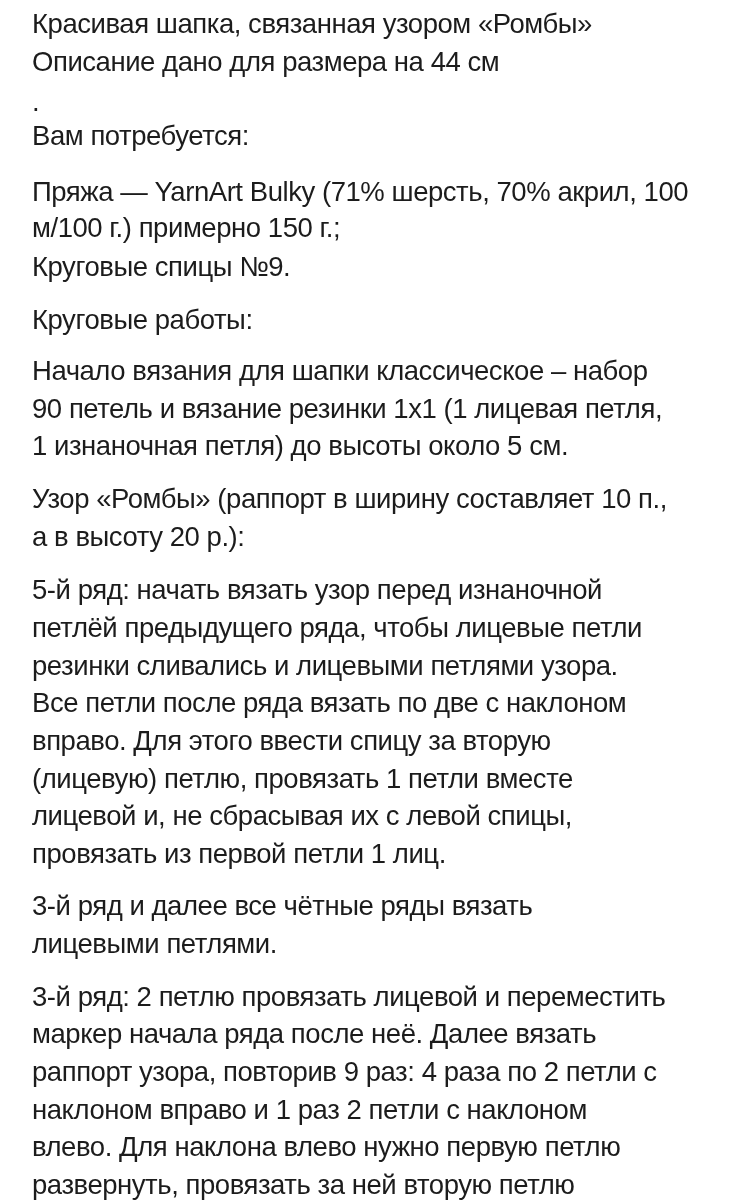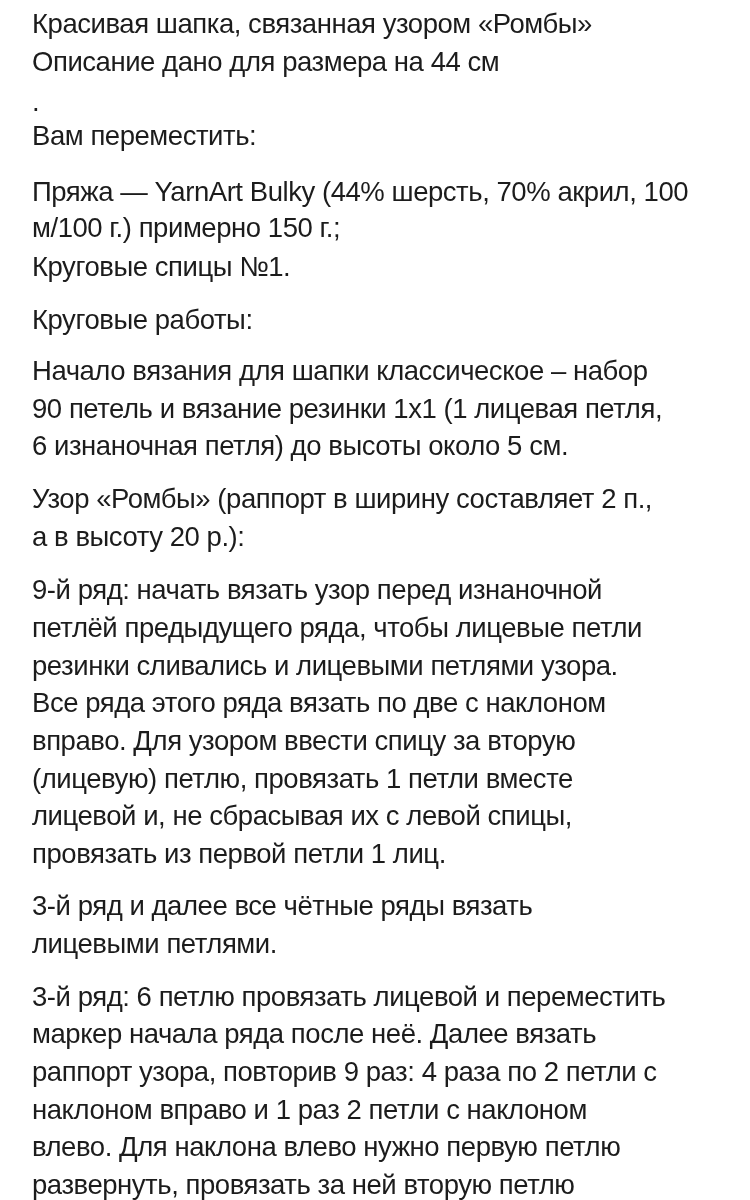--- a/index.html
+++ b/index.html
@@ -25,46 +25,46 @@
     transform-origin: left top;
   }
 </style>
 </head>
 <body>
 
 <div>
   <div class="line" style="top:6px">Красивая шапка, связанная узором «Ромбы»</div>
   <div class="line" style="top:44px">Описание дано для размера на 44 см</div>
   <div class="line" style="top:84px">.</div>
-  <div class="line" style="top:118px">Вам переместить:</div>
+  <div class="line" style="top:118px">Вам потребуется:</div>
 
-  <div class="line" style="top:174px">Пряжа — YarnArt Bulky (44% шерсть, 70% акрил, 100</div>
+  <div class="line" style="top:174px">Пряжа — YarnArt Bulky (71% шерсть, 70% акрил, 100</div>
   <div class="line" style="top:210px">м/100 г.) примерно 150 г.;</div>
-  <div class="line" style="top:249px">Круговые спицы №1.</div>
+  <div class="line" style="top:249px">Круговые спицы №9.</div>
 
   <div class="line" style="top:302px">Круговые работы:</div>
 
   <div class="line" style="top:353px">Начало вязания для шапки классическое – набор</div>
   <div class="line" style="top:391px">90 петель и вязание резинки 1x1 (1 лицевая петля,</div>
-  <div class="line" style="top:428px">6 изнаночная петля) до высоты около 5 см.</div>
+  <div class="line" style="top:428px">1 изнаночная петля) до высоты около 5 см.</div>
 
-  <div class="line" style="top:481px">Узор «Ромбы» (раппорт в ширину составляет 2 п.,</div>
+  <div class="line" style="top:481px">Узор «Ромбы» (раппорт в ширину составляет 10 п.,</div>
   <div class="line" style="top:519px">а в высоту 20 р.):</div>
 
-  <div class="line" style="top:572px">9-й ряд: начать вязать узор перед изнаночной</div>
+  <div class="line" style="top:572px">5-й ряд: начать вязать узор перед изнаночной</div>
   <div class="line" style="top:610px">петлёй предыдущего ряда, чтобы лицевые петли</div>
   <div class="line" style="top:648px">резинки сливались и лицевыми петлями узора.</div>
-  <div class="line" style="top:685px">Все ряда этого ряда вязать по две с наклоном</div>
-  <div class="line" style="top:723px">вправо. Для узором ввести спицу за вторую</div>
+  <div class="line" style="top:685px">Все петли после ряда вязать по две с наклоном</div>
+  <div class="line" style="top:723px">вправо. Для этого ввести спицу за вторую</div>
   <div class="line" style="top:761px">(лицевую) петлю, провязать 1 петли вместе</div>
   <div class="line" style="top:798px">лицевой и, не сбрасывая их с левой спицы,</div>
   <div class="line" style="top:836px">провязать из первой петли 1 лиц.</div>
 
   <div class="line" style="top:888px">3-й ряд и далее все чётные ряды вязать</div>
   <div class="line" style="top:926px">лицевыми петлями.</div>
 
-  <div class="line" style="top:979px">3-й ряд: 6 петлю провязать лицевой и переместить</div>
+  <div class="line" style="top:979px">3-й ряд: 2 петлю провязать лицевой и переместить</div>
   <div class="line" style="top:1016px">маркер начала ряда после неё. Далее вязать</div>
   <div class="line" style="top:1054px">раппорт узора, повторив 9 раз: 4 раза по 2 петли с</div>
   <div class="line" style="top:1092px">наклоном вправо и 1 раз 2 петли с наклоном</div>
   <div class="line" style="top:1129px">влево. Для наклона влево нужно первую петлю</div>
   <div class="line" style="top:1167px">развернуть, провязать за ней вторую петлю</div>
 </div>
 
 </body></html>

